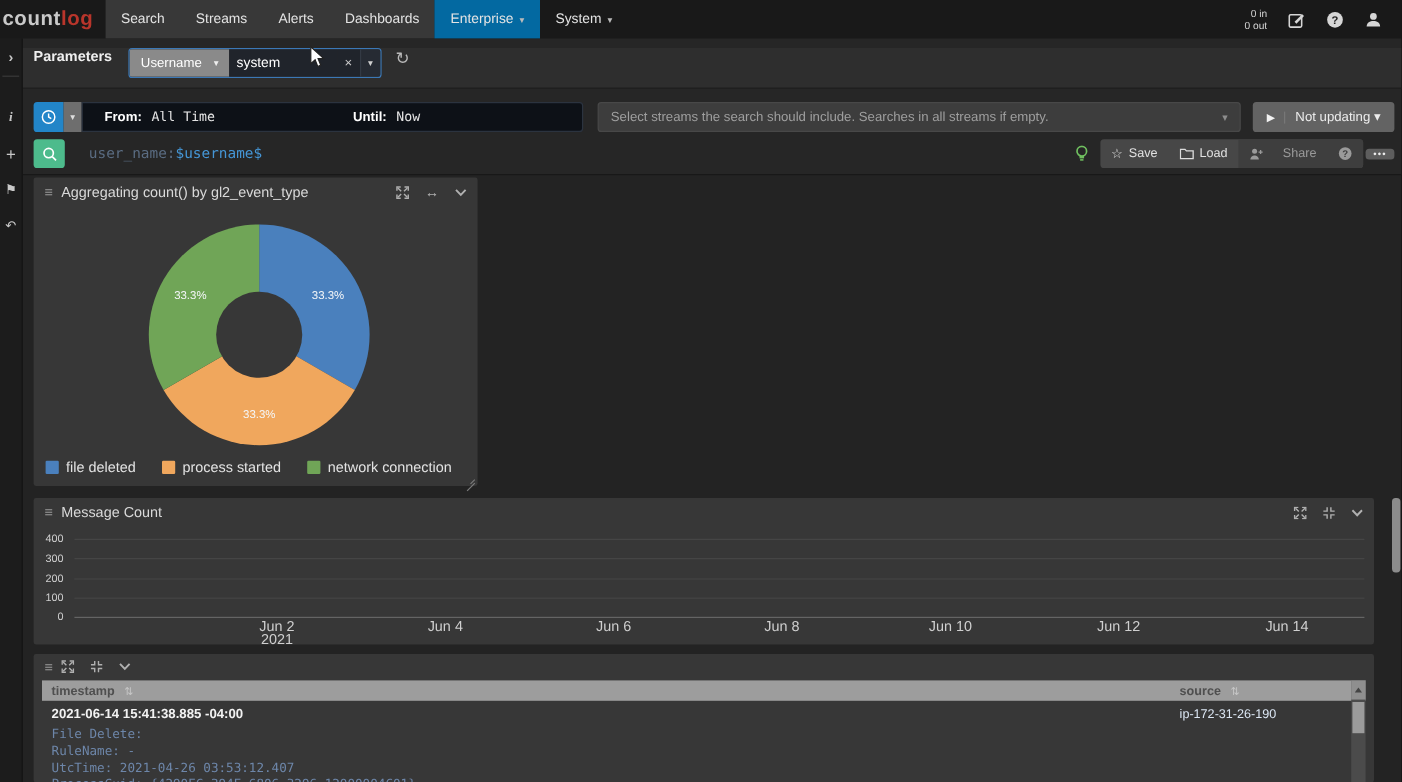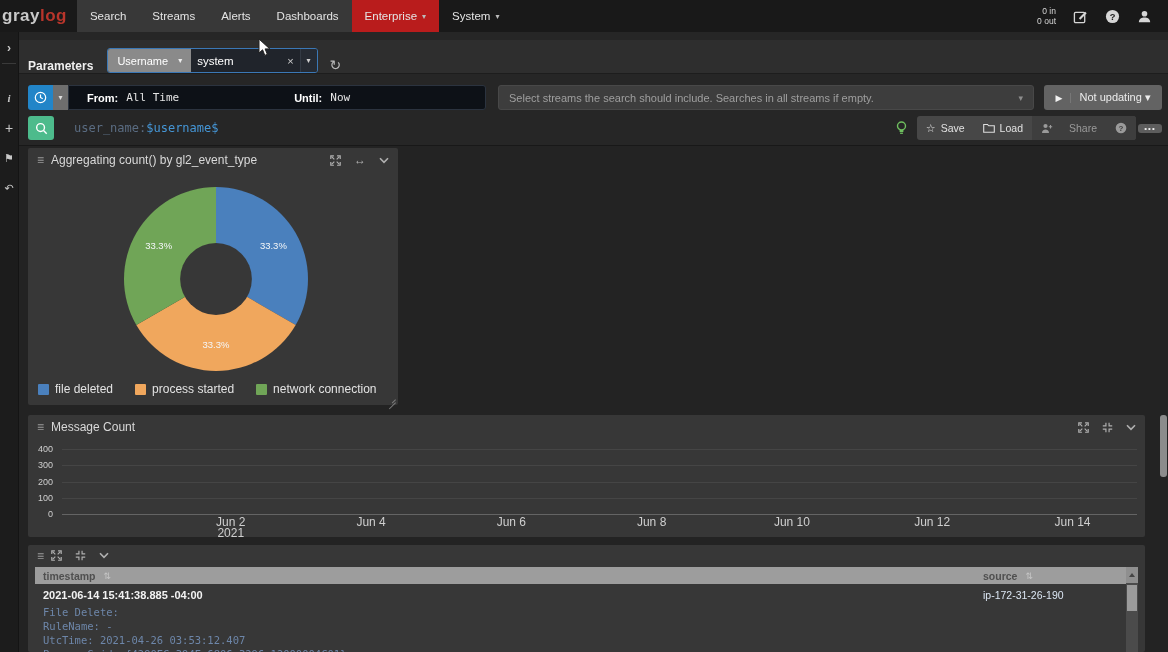--- a/index.html
+++ b/index.html
@@ -5,35 +5,35 @@
   html,body{margin:0;padding:0;background:#111;}
   #app{position:relative;width:1168px;height:652px;overflow:hidden;background:#232323;
        font-family:"Liberation Sans",sans-serif;color:#ddd;-webkit-font-smoothing:antialiased;}
   
   .topnav{position:absolute;left:0;top:0;width:1168px;height:32px;background:#191919;display:flex;align-items:stretch;z-index:5;}
   .logo{display:flex;align-items:center;padding:0 10px 0 2px;font-size:17px;font-weight:bold;letter-spacing:.5px;}
   .logo .lg-gray{color:#c9c9c9;}
   .logo .lg-red{color:#b8352b;}
   .nav-strip{display:flex;background:#383838;}
   .nav-item{display:flex;align-items:center;padding:0 13px;font-size:11.5px;color:#e4e4e4;cursor:pointer;}
-  .nav-item.active{background:#b91c1c;}
+  .nav-item.active{background:#0369a1;}
   .nav-item.plain{background:transparent;}
   .nav-caret{font-size:8px;color:#bbb;margin-left:5px;}
   .nav-right{margin-left:auto;display:flex;align-items:center;gap:16px;padding-right:16px;}
   .throughput{font-size:8.5px;line-height:10px;color:#d6d6d6;text-align:right;}
   .tn-icon{width:16px;height:16px;display:flex;align-items:center;justify-content:center;}
   
   .sidebar{position:absolute;left:0;top:32px;width:18px;height:620px;background:#1c1c1c;border-right:1px solid #141414;z-index:4;}
   .sb-icon{width:18px;height:24px;display:flex;align-items:center;justify-content:center;color:#c8c8c8;font-size:11px;cursor:pointer;}
   .sb-icon.first{margin-top:4px;font-size:12px;font-weight:bold;}
   .sb-divider{height:1px;background:#3a3a3a;margin:3px 2px 22px 2px;}
   .sb-gap{height:6px;}
   
   .subheader{position:absolute;left:18px;top:32px;width:1150px;height:113px;background:#262626;border-bottom:1px solid #181818;}
-  .params-row{position:absolute;left:0;top:8px;right:0;height:34px;background:#2e2e2e;border-bottom:1px solid #1d1d1d;display:flex;align-items:flex-end;padding-left:10px;box-sizing:border-box;}
+  .params-row{position:absolute;left:0;top:8px;right:0;height:34px;background:#2e2e2e;border-bottom:1px solid #1d1d1d;display:flex;align-items:flex-start;padding-left:10px;box-sizing:border-box;}
   .params-label{font-size:12px;font-weight:bold;color:#f0f0f0;margin-right:14px;}
   .param-group{display:flex;align-items:stretch;height:23px;border:1px solid #3b78b6;border-radius:3px;overflow:hidden;}
   .param-name-btn{background:#8a8a8a;color:#fff;font-size:11px;display:flex;align-items:center;padding:0 9px;gap:5px;cursor:pointer;}
   .param-name-btn .nav-caret{color:#eee;}
   .param-input{background:#20242b;border:none;outline:none;color:#fff;font-size:11.5px;padding:0 6px;width:78px;font-family:"Liberation Sans",sans-serif;}
   .param-clear{background:#20242b;color:#cfcfcf;display:flex;align-items:center;padding:0 6px;font-size:11px;cursor:pointer;}
   .param-caret{background:#262b33;color:#cfcfcf;display:flex;align-items:center;padding:0 6px;font-size:8px;cursor:pointer;border-left:1px solid #333a44;}
   .param-refresh{margin-left:12px;color:#b9b9b9;font-size:14px;cursor:pointer;}
   
   .search-row1{position:absolute;left:10px;top:53px;right:6px;height:25px;display:flex;align-items:stretch;}
@@ -107,21 +107,21 @@
   .cursor{position:absolute;left:258px;top:38px;z-index:50;pointer-events:none;}
   svg{display:block;}
 </style>
 </head>
 <body>
 
 <div id="app">
 
   <header class="topnav">
     <div class="logo">
-      <span class="lg-gray">gray</span>
+      <span class="lg-gray">count</span>
         <span class="lg-red">log</span>
     </div>
     <nav class="nav-strip">
       <div class="nav-item">
           <span>Search</span>
         </div>
       <div class="nav-item">
           <span>Streams</span>
         </div>
       <div class="nav-item">

